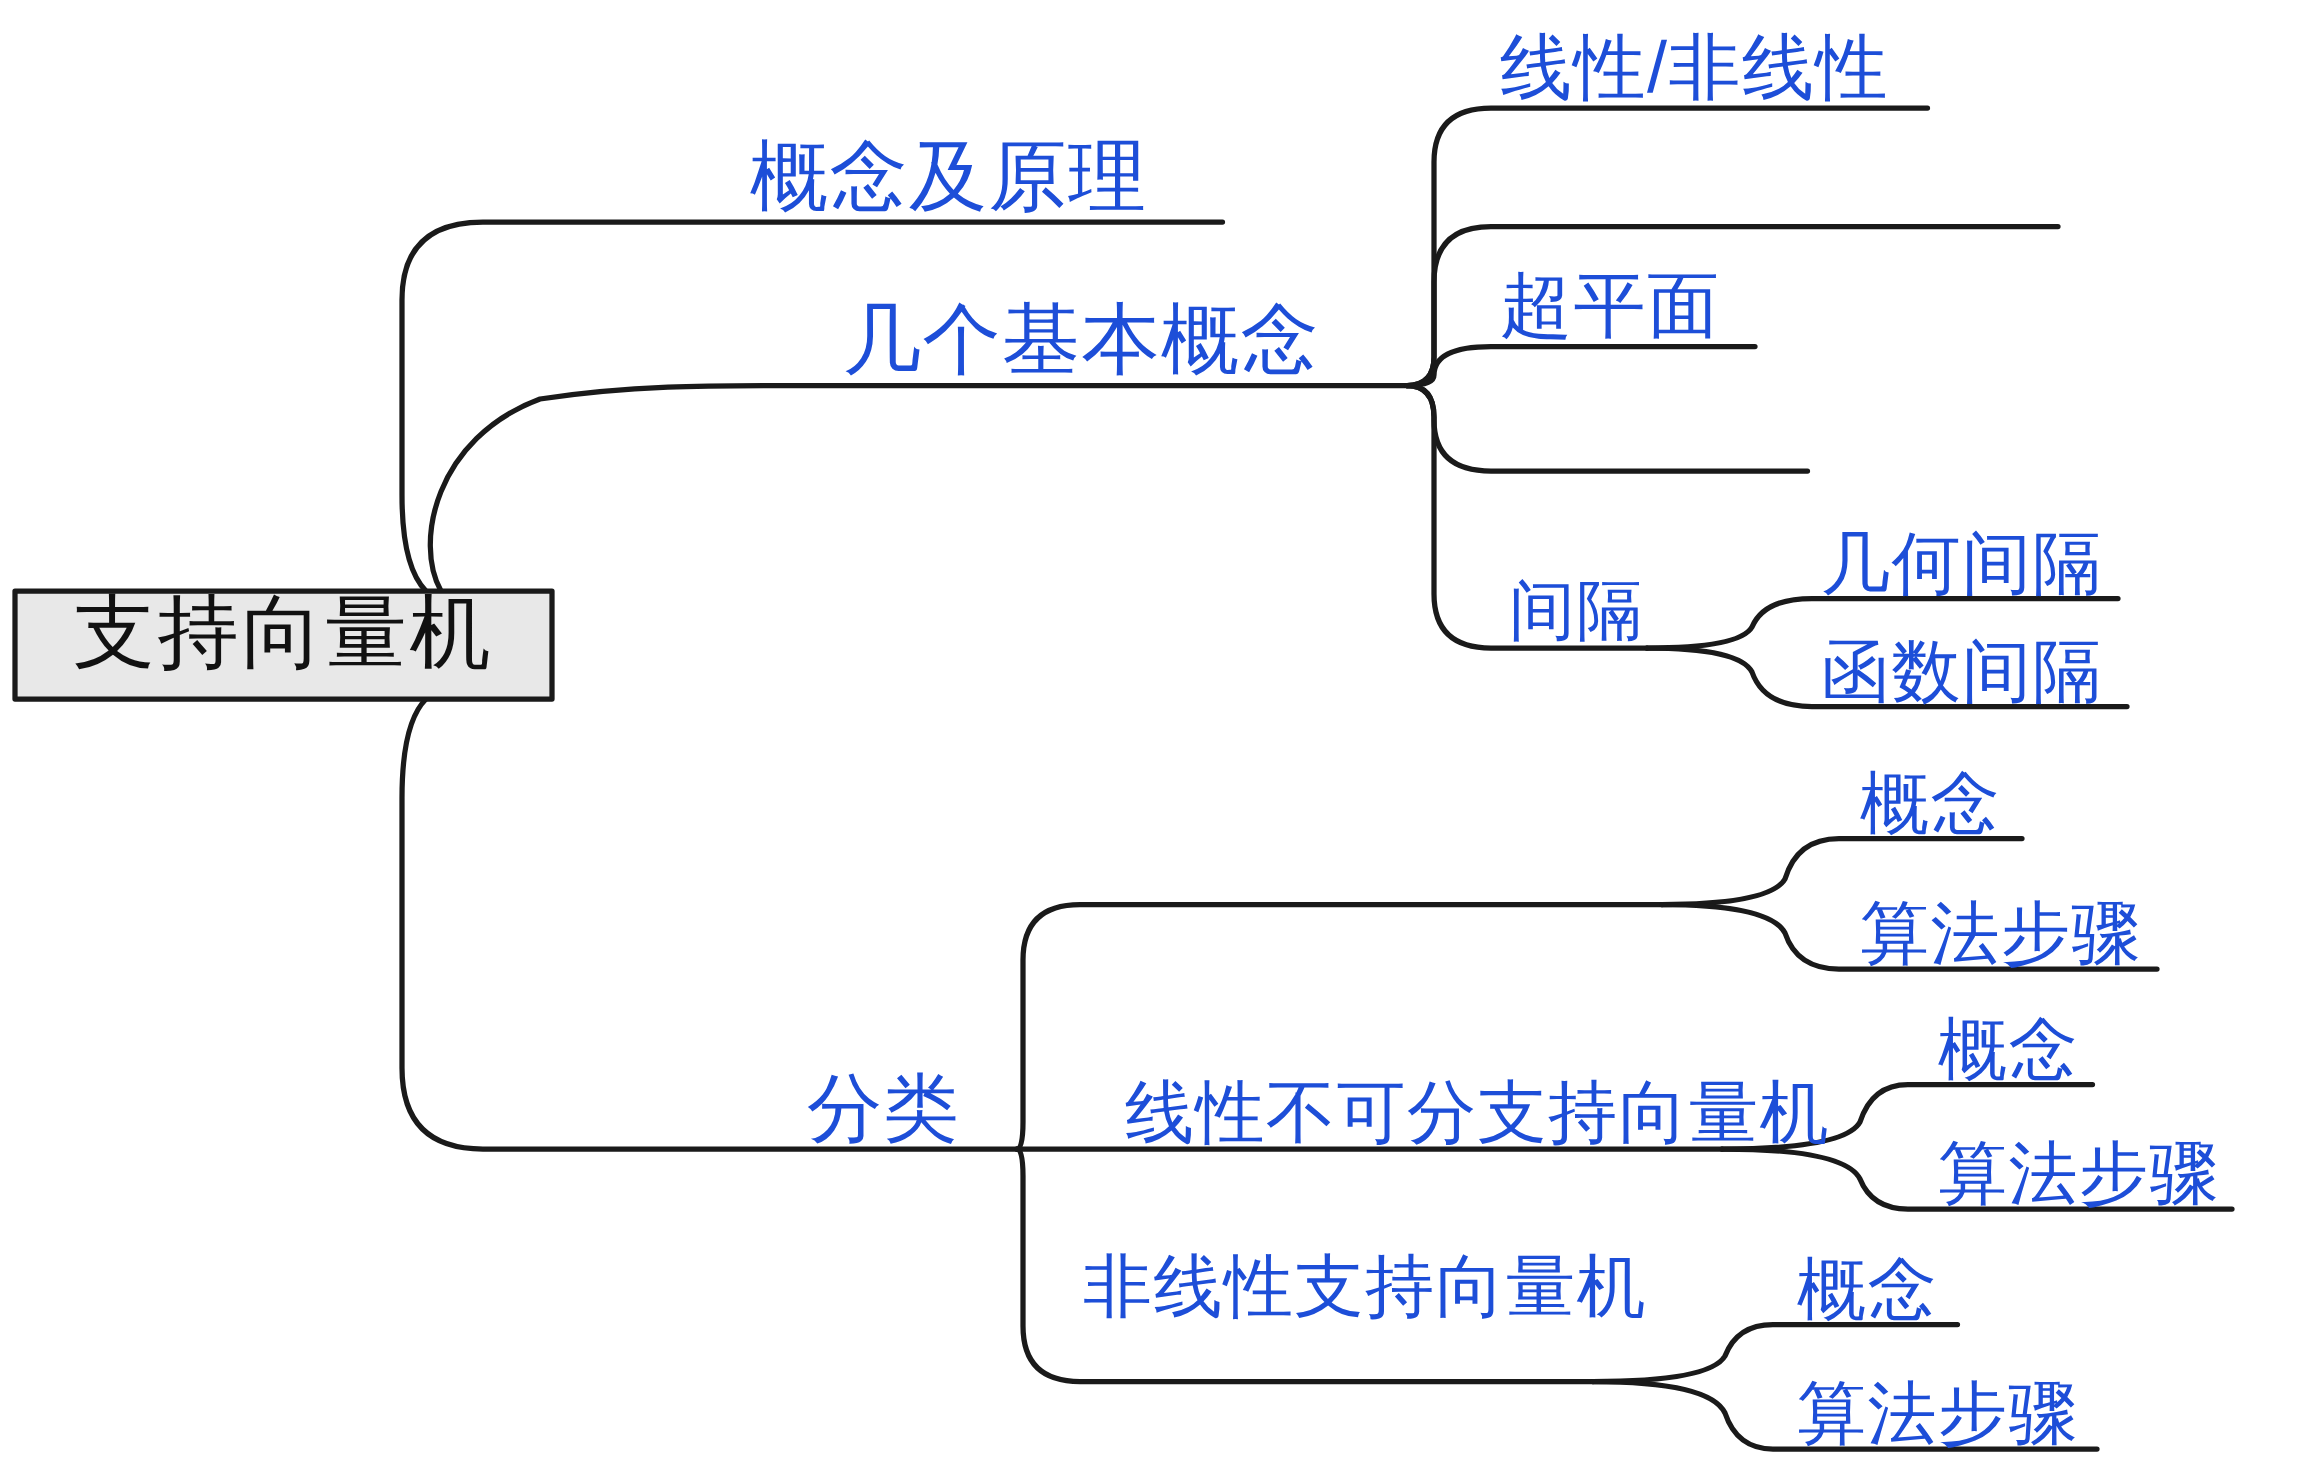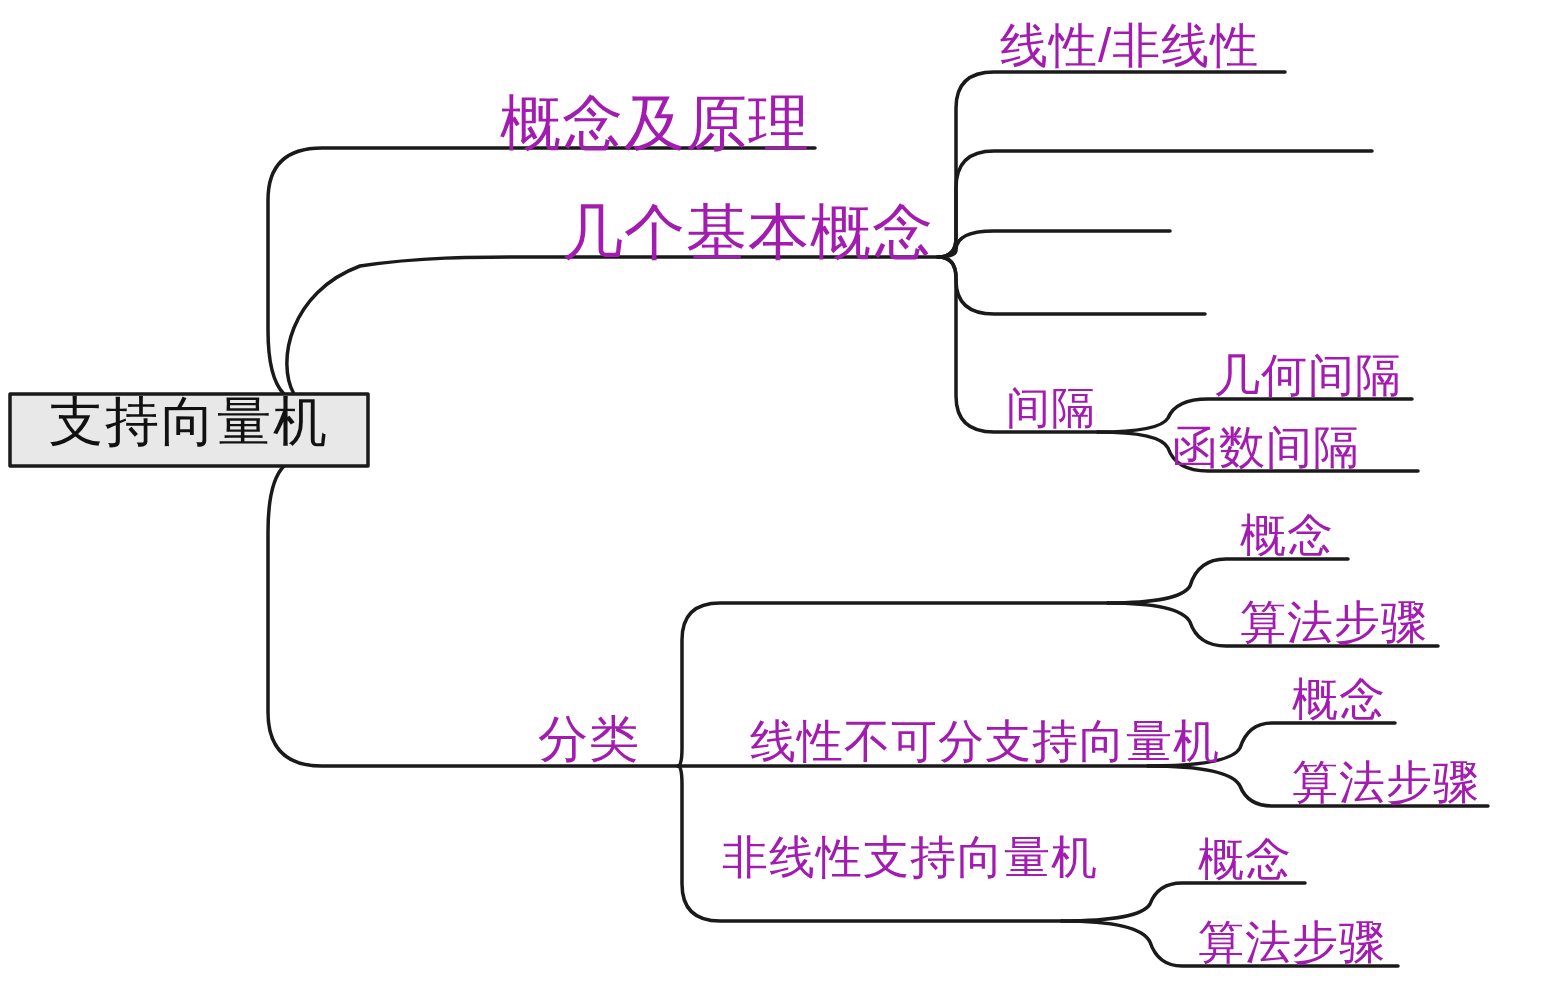--- a/index.html
+++ b/index.html
@@ -19,36 +19,36 @@
   svg.wires {
     position: absolute;
     left: 0; top: 0;
     width: 1546px;
     height: 988px;
   }
   .node-label {
     position: absolute;
     white-space: nowrap;
     line-height: 1.1;
-    color: #a21caf;
+    color: #1d4ed8;
     letter-spacing: 1px;
   }
   .root-label {
     position: absolute;
     left: 10px;
     top: 392px;
     width: 358px;
     height: 61px;
     display: flex;
     align-items: center;
     justify-content: center;
     font-size: 54px;
     letter-spacing: 2px;
   }
-  .fs52 { font-size: 61px; }
+  .fs52 { font-size: 52px; }
   .fs50 { font-size: 50px; margin-left: 28px; }
   .fs48 { font-size: 48px; }
   .fs46 { font-size: 46px; }
   .fs44 { font-size: 44px; }
 </style>
 </head>
 <body>
 
 <div class="canvas">
 
@@ -89,27 +89,28 @@
 
   <div class="root-label">支持向量机</div>
 
   <div class="node-label fs52" style="left:500px; top:90px;">概念及原理</div>
 
   <div class="node-label fs52" style="left:562px; top:199px;">几个基本概念</div>
 
   <div class="node-label fs48" style="left:1000px; top:20px;">线性/非线性</div>
 
 
+  <div class="node-label fs48" style="left:1000px; top:179px;">超平面</div>
 
 
   <div class="node-label fs44" style="left:1006px; top:384px;">间隔</div>
 
   <div class="node-label fs46" style="left:1214px; top:350px;">几何间隔</div>
 
-  <div class="node-label fs46" style="left:1172px; top:422px;">函数间隔</div>
+  <div class="node-label fs46" style="left:1214px; top:422px;">函数间隔</div>
 
   <div class="node-label fs50" style="left:510px; top:712px;">分类</div>
 
 
   <div class="node-label fs46" style="left:1240px; top:510px;">概念</div>
 
   <div class="node-label fs46" style="left:1240px; top:597px;">算法步骤</div>
 
   <div class="node-label fs46" style="left:722px; top:716px;margin-left:28px;">线性不可分支持向量机</div>
 

